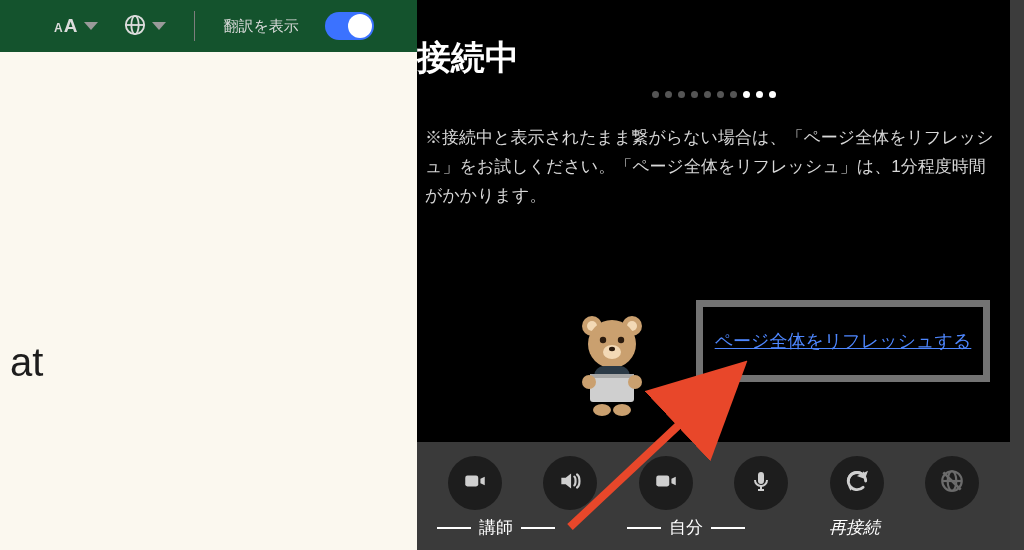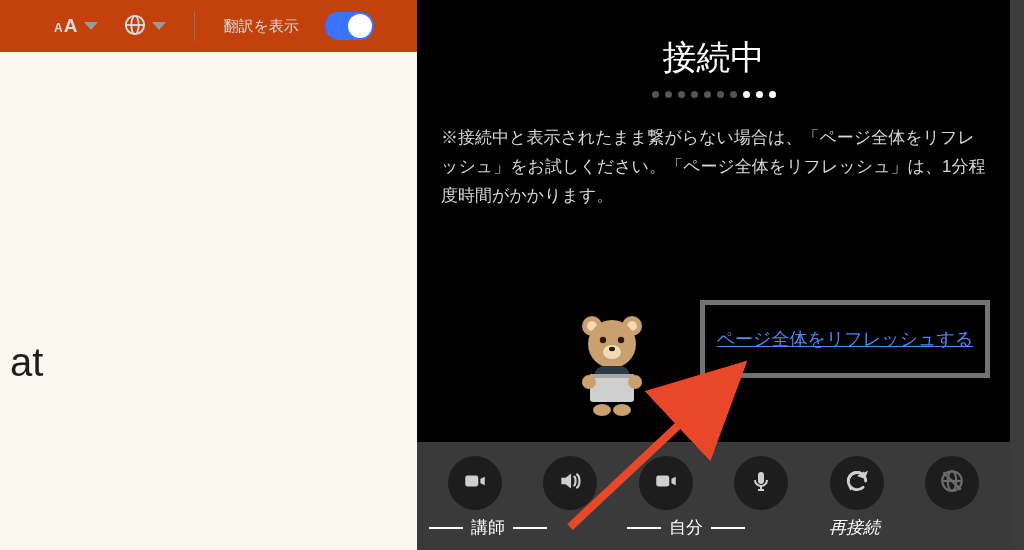--- a/index.html
+++ b/index.html
@@ -1,44 +1,44 @@
 <!DOCTYPE html>
 <html><head>
 <meta charset="utf-8">
 <style>
   html,body{margin:0;padding:0;width:1024px;height:550px;overflow:hidden;font-family:"Hiragino Sans","Yu Gothic",Meiryo,sans-serif;background:#000;}
   .stage{position:relative;width:1024px;height:550px;}
 
   
-  .left{position:absolute;left:0;top:0;width:417px;height:550px;background:#c2410c;}
+  .left{position:absolute;left:0;top:0;width:417px;height:550px;background:#14532d;}
   .toolbar{height:52px;display:flex;align-items:center;gap:26px;padding-left:54px;color:#dcdcdc;font-size:15px;}
   .tb-item{display:flex;align-items:center;gap:6px;}
   .aA{font-weight:600;letter-spacing:1px;}
   .aA .small{font-size:12px;}
   .aA .big{font-size:19px;}
   .chev{width:0;height:0;border-left:7px solid transparent;border-right:7px solid transparent;border-top:8px solid #9a9a9a;}
   .vline{width:1px;height:30px;background:#7d7d7d;margin:0 2px;}
   
   .toggle{width:49px;height:28px;border-radius:14px;background:#3b72ff;position:relative;}
   .toggle .knob{position:absolute;right:2px;top:2px;width:24px;height:24px;border-radius:50%;background:#fff;}
 
   .paper{position:absolute;left:0;top:52px;width:417px;height:498px;background:#fbf8ef;}
   .paper .frag{position:absolute;left:10px;top:288px;font-size:40px;font-weight:400;color:#1d1d1d;}
 
   
   .right{position:absolute;left:417px;top:0;width:593px;height:550px;background:#000;color:#fff;}
-  .title{margin:35px 0 10px;text-align:center;font-size:34px;font-weight:400;}
+  .title{margin:35px 0 10px;text-align:left;font-size:34px;font-weight:700;}
   .dots{display:flex;justify-content:center;gap:6px;margin-bottom:26px;}
   .dot{width:7px;height:7px;border-radius:50%;background:#555;}
   .dot.on{background:#fff;}
 
   .msg1{font-size:20px;padding:0 24px 14px;line-height:1.6;}
-  .msg2{font-size:17px;color:#d8d8d8;padding:0 24px;line-height:1.7;}
-
-  .refresh-box{position:absolute;right:20px;top:300px;width:280px;height:68px;border:5px solid #737373;display:flex;align-items:center;justify-content:center;}
+  .msg2{font-size:17px;color:#d8d8d8;padding:0 8px;line-height:1.7;}
+
+  .refresh-box{position:absolute;right:20px;top:300px;width:280px;height:68px;border:7px solid #737373;display:flex;align-items:center;justify-content:center;}
   .refresh-link{color:#4e87ff;font-size:18px;text-decoration:underline;}
 
   
   .bear{position:absolute;left:145px;top:308px;width:100px;height:110px;}
   .bear svg{width:100px;height:110px;}
 
   
   .arrow{position:absolute;left:540px;top:342px;width:230px;height:200px;pointer-events:none;}
   .arrow svg{width:230px;height:200px;overflow:visible;}
 
@@ -168,21 +168,21 @@
         <div class="rbtn disabled">
           <span><svg width="26" height="26" viewBox="0 0 24 24" fill="none" stroke="currentColor" stroke-width="2">
                 <circle cx="12" cy="12" r="9"></circle>
                 <ellipse cx="12" cy="12" rx="4" ry="9"></ellipse>
                 <line x1="3" y1="12" x2="21" y2="12"></line>
                 <line x1="4" y1="4" x2="20" y2="20" stroke-width="2.4"></line>
               </svg></span>
         </div>
       </div>
       <div class="labels">
-        <div class="grp" style="left:12px;">
+        <div class="grp" style="left:20px;">
           <div class="seg" style="width:34px"></div>
           <span>講師</span>
           <div class="seg" style="width:34px"></div>
         </div>
         <div class="grp" style="left:210px;">
           <div class="seg" style="width:34px"></div>
           <span>自分</span>
           <div class="seg" style="width:34px"></div>
         </div>
         <span class="lbl-single" style="left:412px;font-style:italic;">再接続</span>

